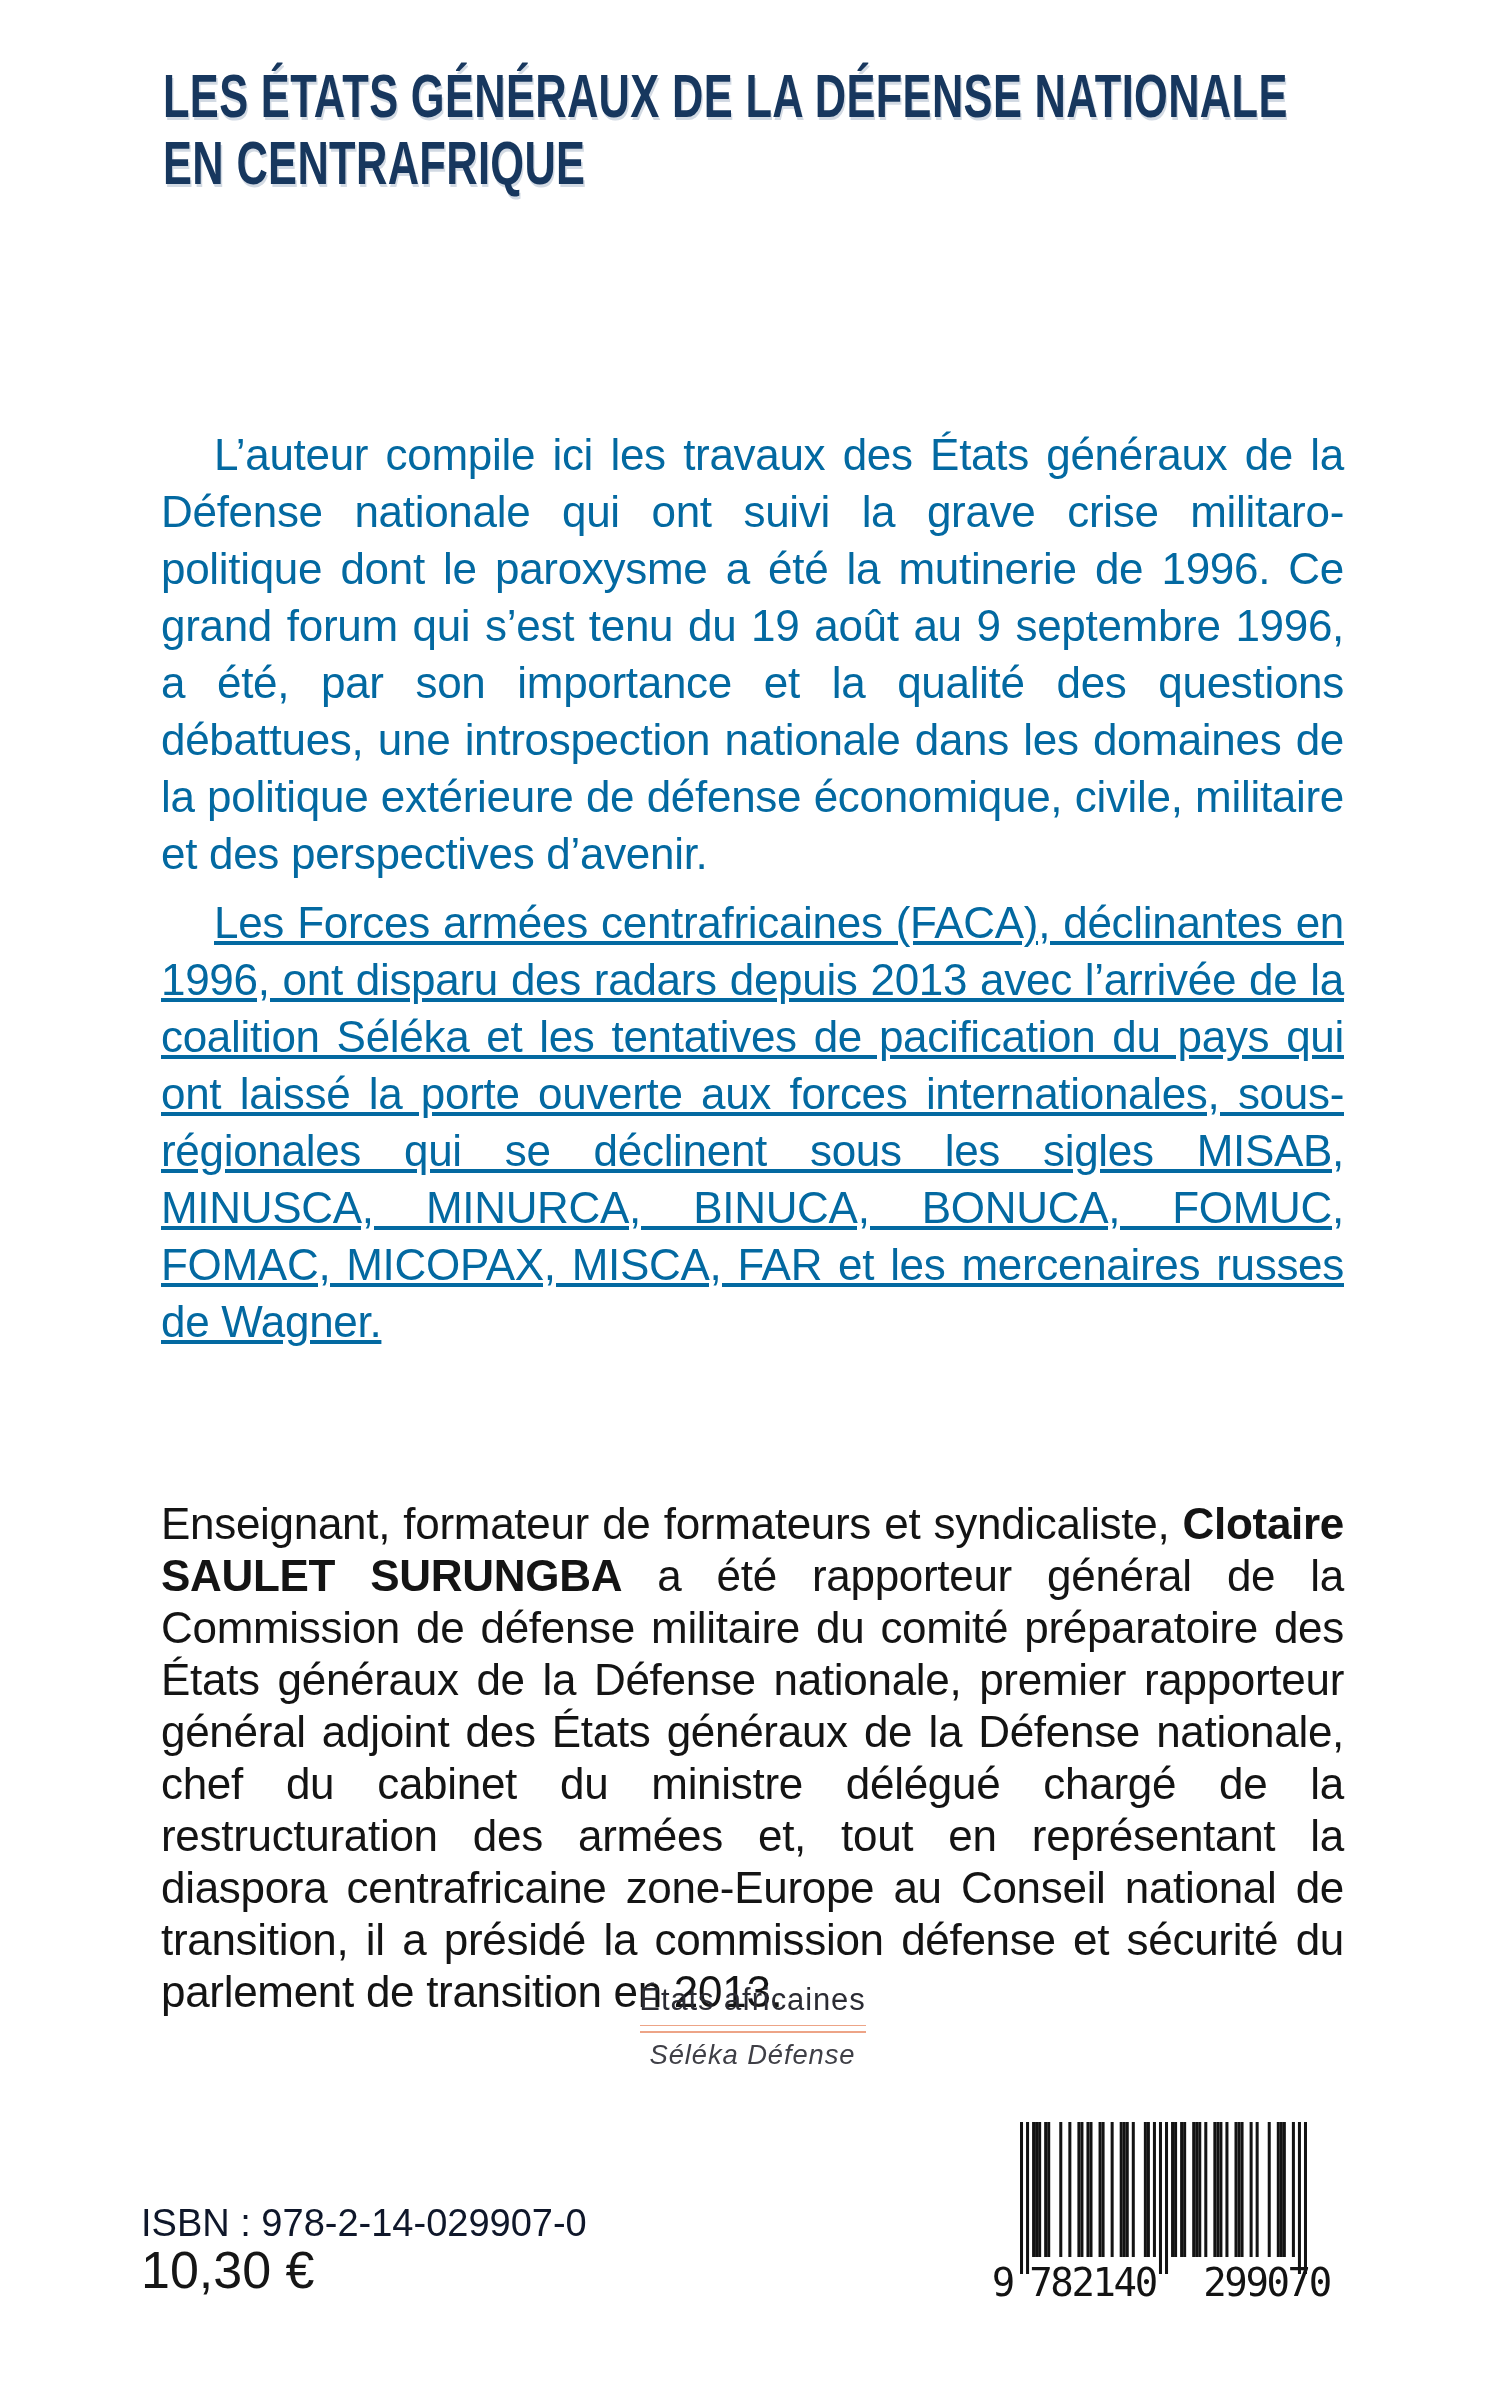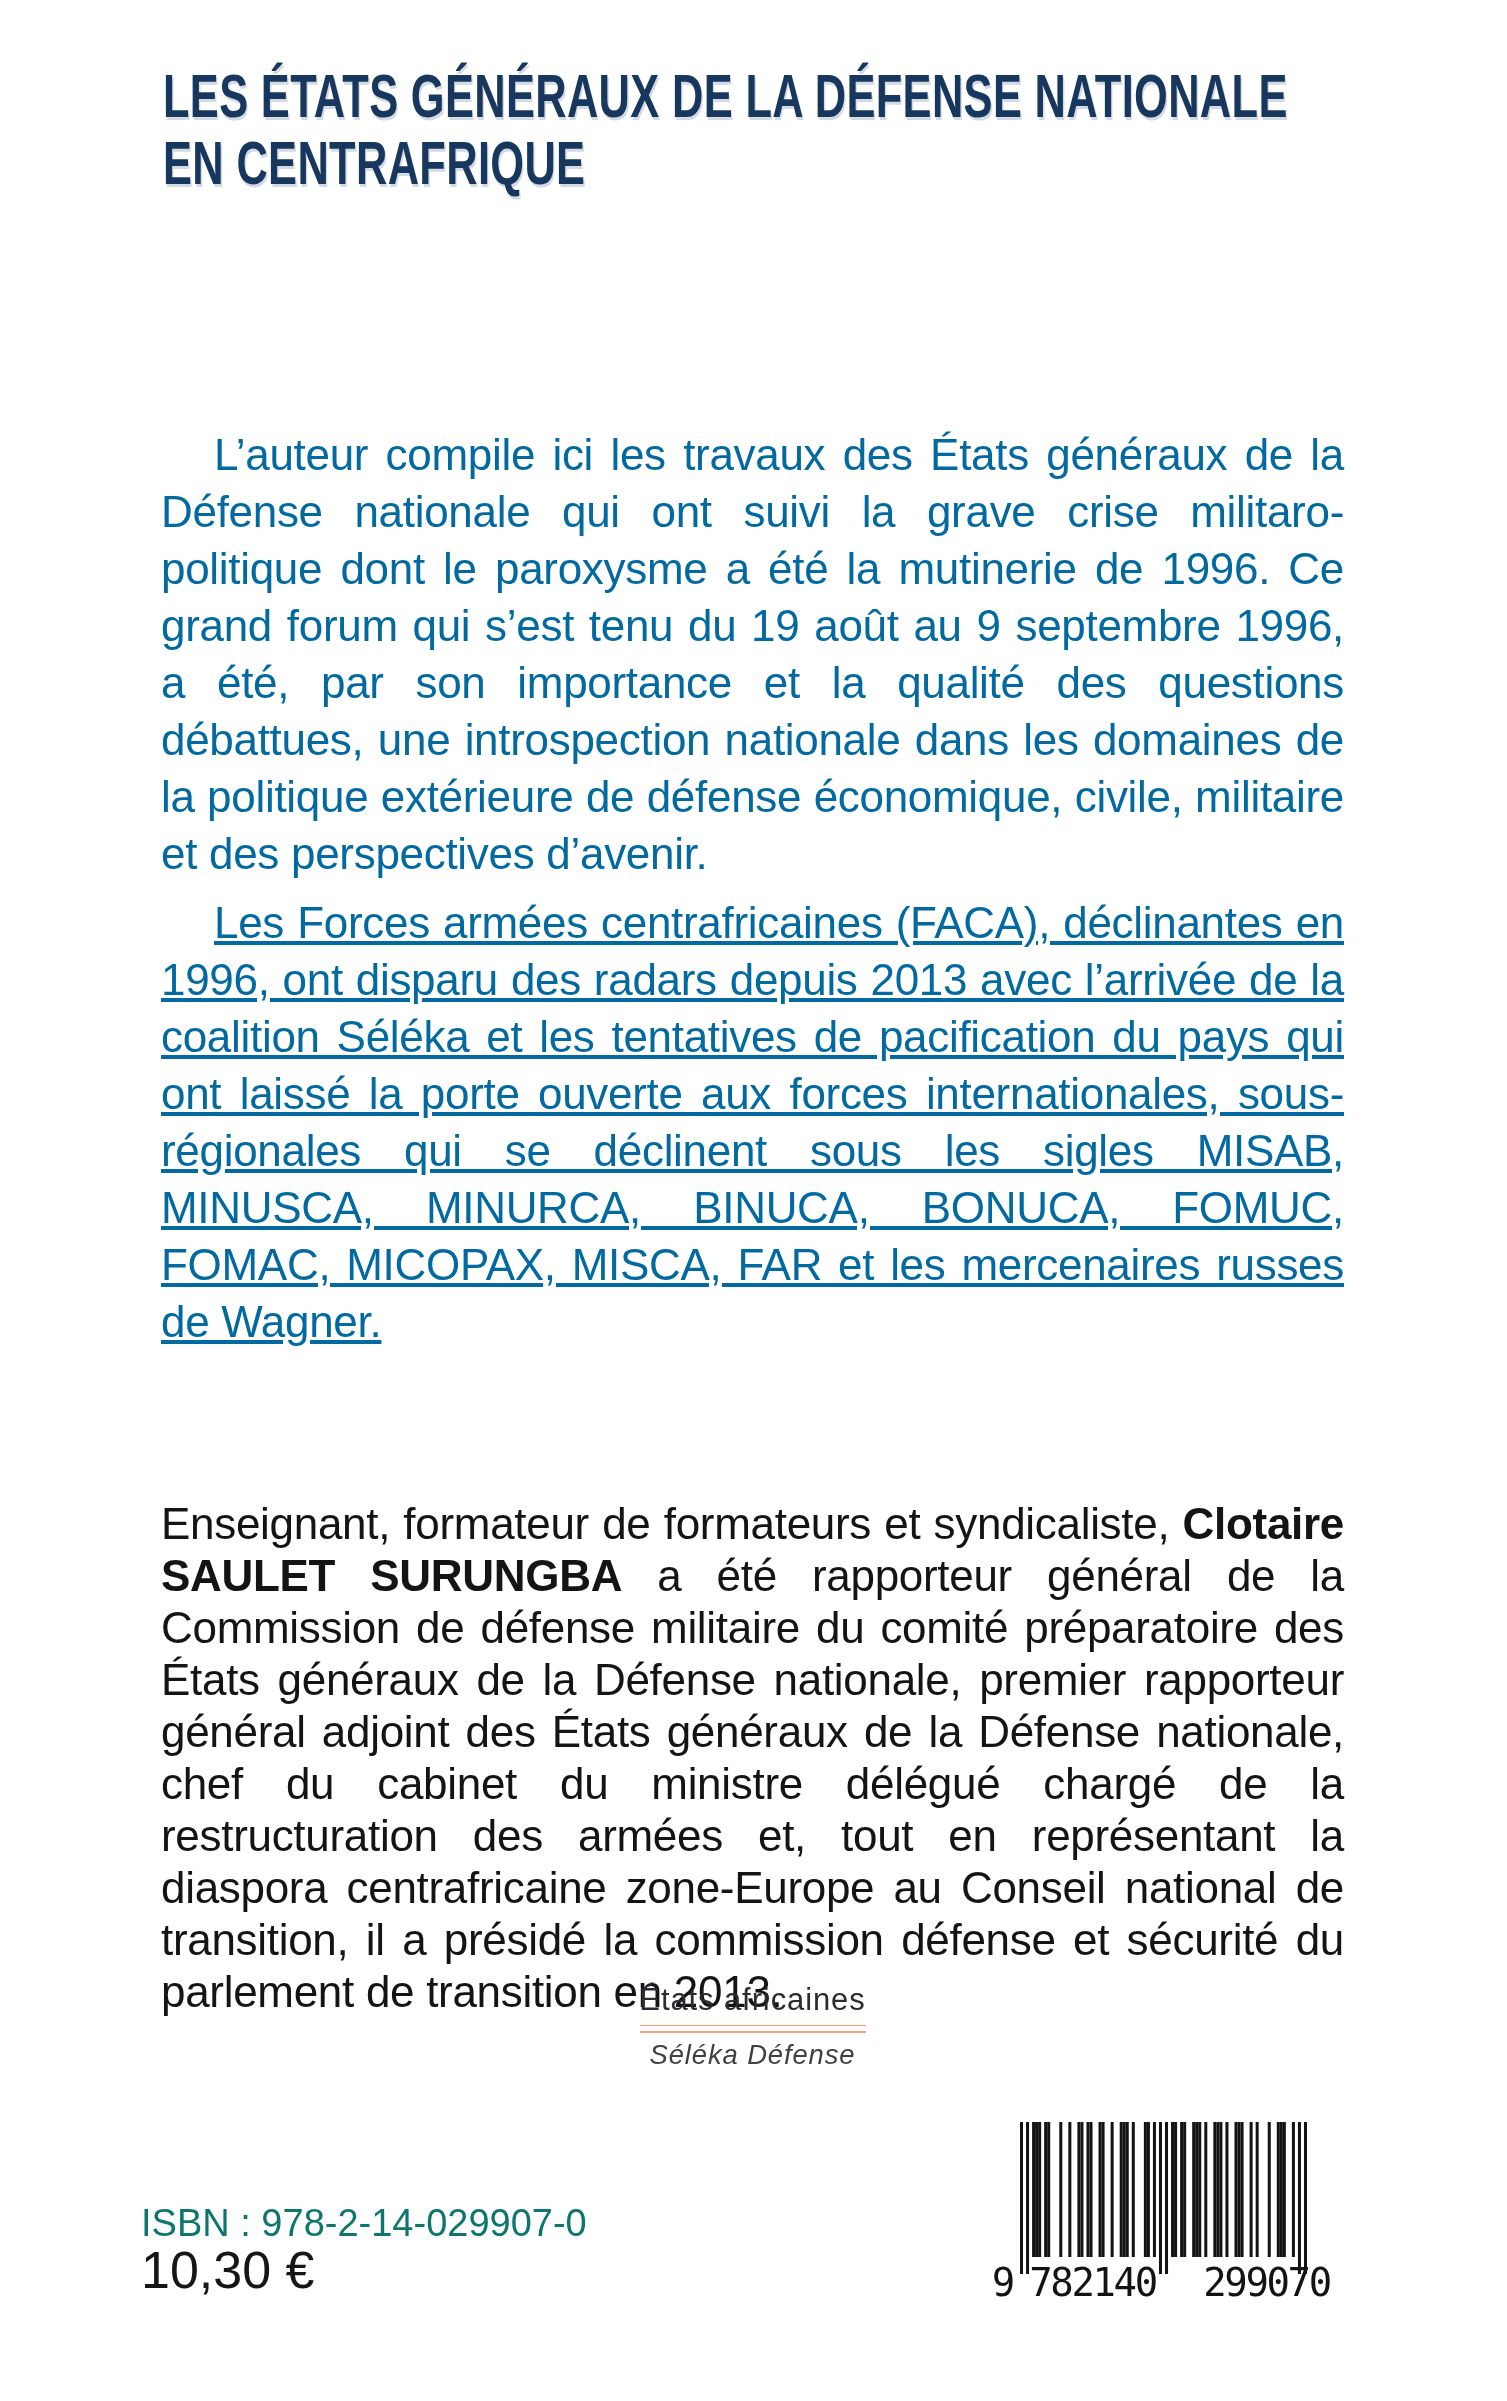--- a/index.html
+++ b/index.html
@@ -56,21 +56,21 @@
     font-size:27.4px; font-style:italic; letter-spacing:0.9px; color:#3f3f46;
   }
 
   
   .credit-illustration {
     position:absolute; left:141px; top:2115px;
     font-size:38px; color:#161616;
   }
   .credit-isbn {
     position:absolute; left:141px; top:2202px;
-    font-size:38px; color:#0f766e;
+    font-size:38px; color:#0f172a;
   }
   .credit-price {
     position:absolute; left:141px; top:2240px;
     font-size:52px; color:#161616;
   }
 
   
   .barcode { position:absolute; left:994px; top:2122px; width:322px; height:175px; }
   .barcode svg { position:absolute; left:25.6px; top:0; width:287px; height:152px; }
   .bc-digit {

